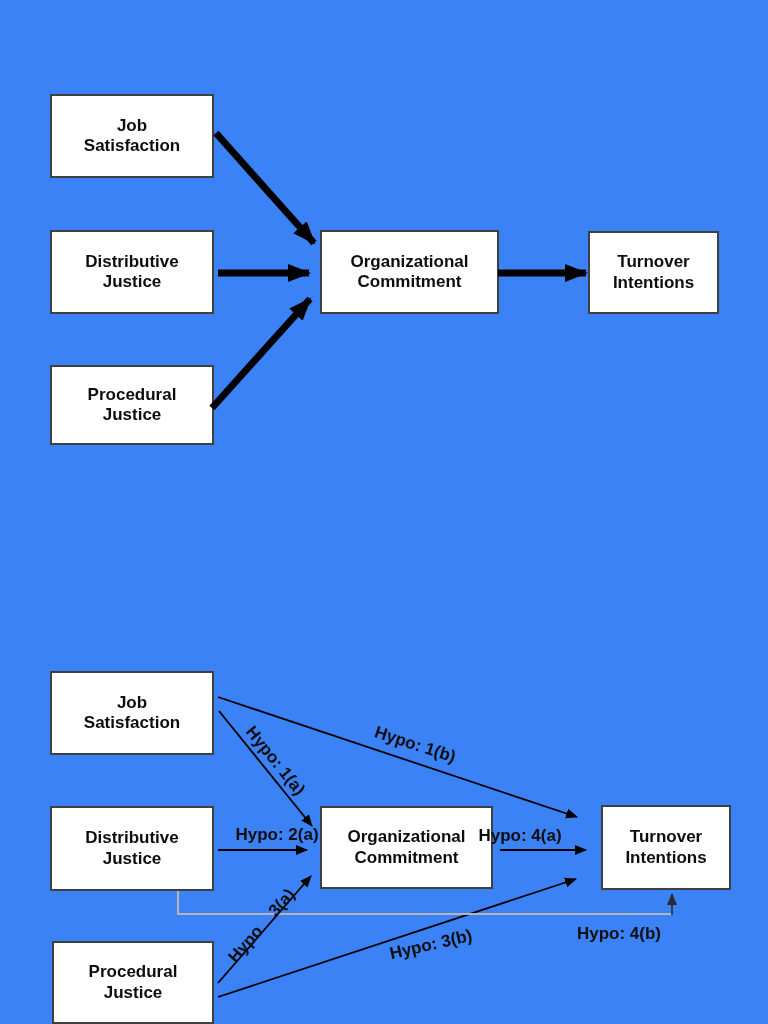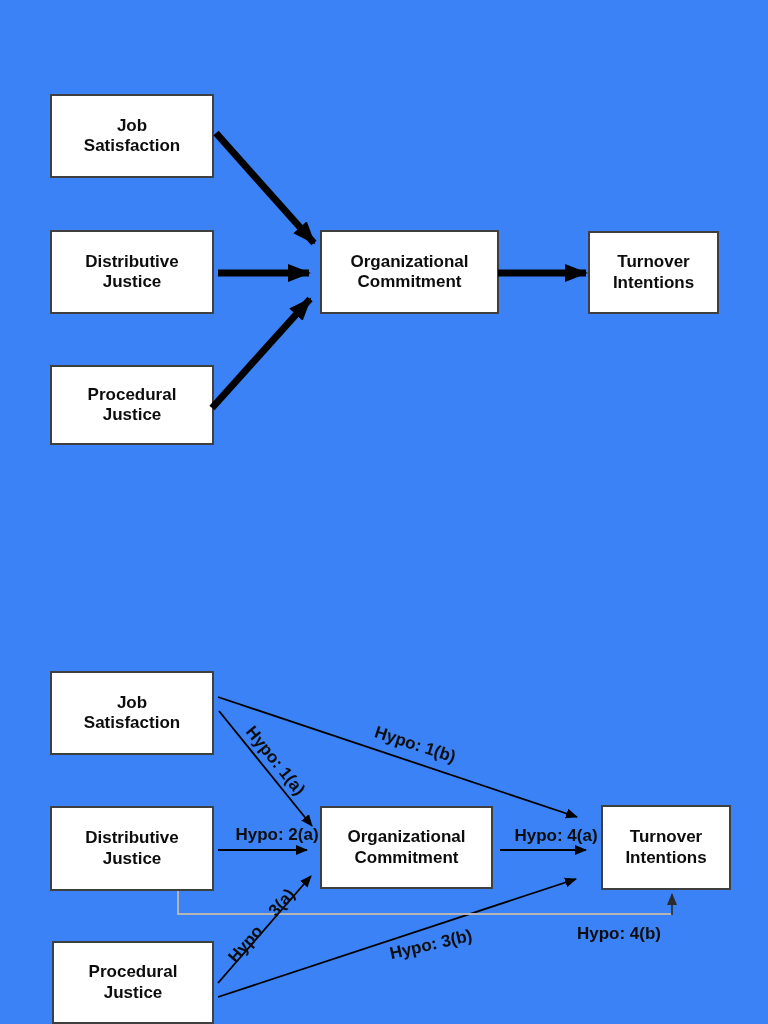--- a/index.html
+++ b/index.html
@@ -53,21 +53,21 @@
     font-size: 17px;
     color: #0d0d0d;
     white-space: nowrap;
     z-index: 4;
     transform-origin: center center;
   }
   .lbl-1a { left: 275px; top: 761px; transform: translate(-50%,-50%) rotate(51deg); }
   .lbl-1b { left: 415px; top: 745px; transform: translate(-50%,-50%) rotate(18deg); }
   .lbl-2a { left: 277px; top: 835px; transform: translate(-50%,-50%); }
   .lbl-3a { left: 262px; top: 926px; transform: translate(-50%,-50%) rotate(-49deg); word-spacing: 14px; }
-  .lbl-4a { left: 556px; top: 836px; transform: translate(-50%,-50%); }
+  .lbl-4a { left: 520px; top: 836px; transform: translate(-50%,-50%); }
   .lbl-3b { left: 431px; top: 945px; transform: translate(-50%,-50%) rotate(-13deg); }
   .lbl-2b { left: 619px; top: 934px; transform: translate(-50%,-50%); }
 </style>
 </head>
 <body>
 
 <div class="page">
 
   <div class="box b-js-top">Job
 Satisfaction</div>

